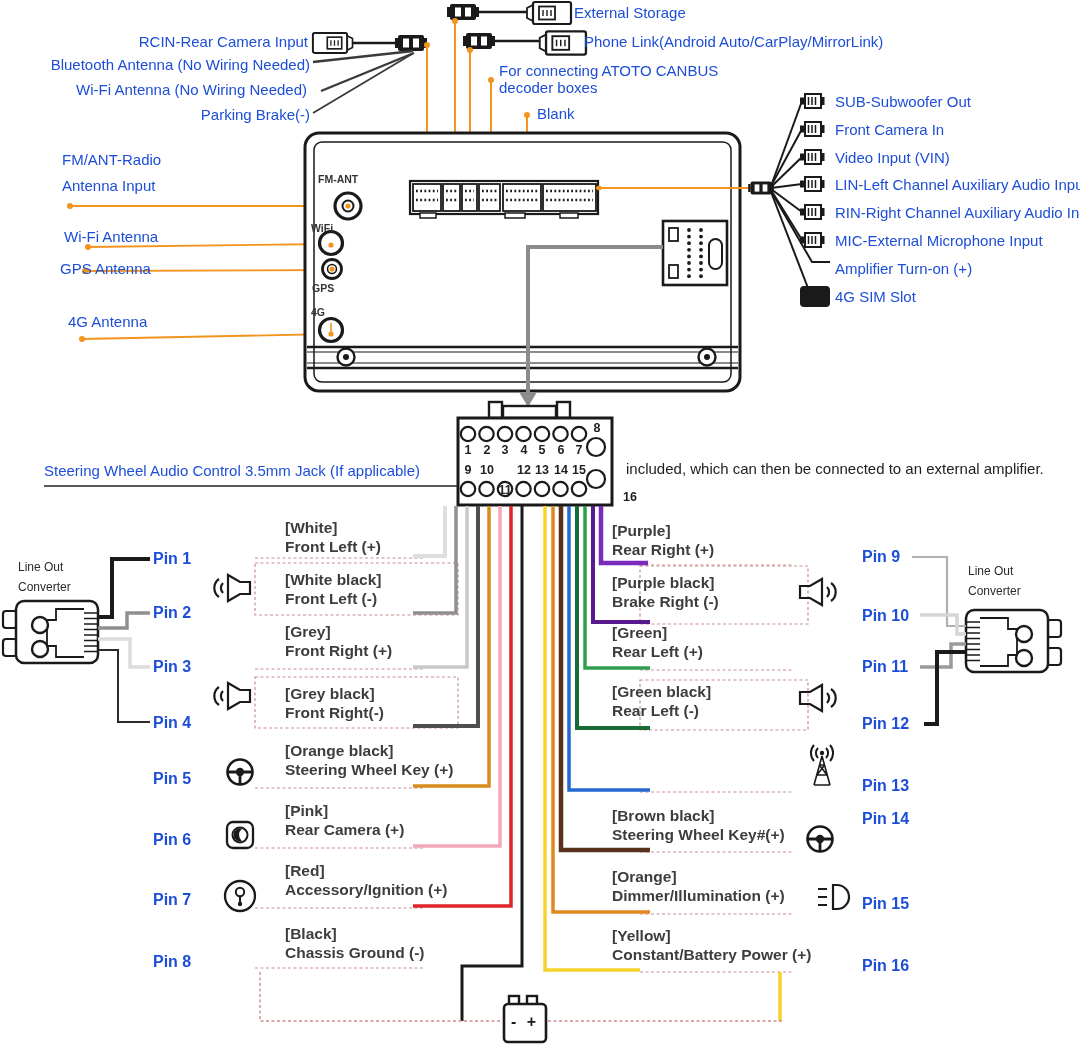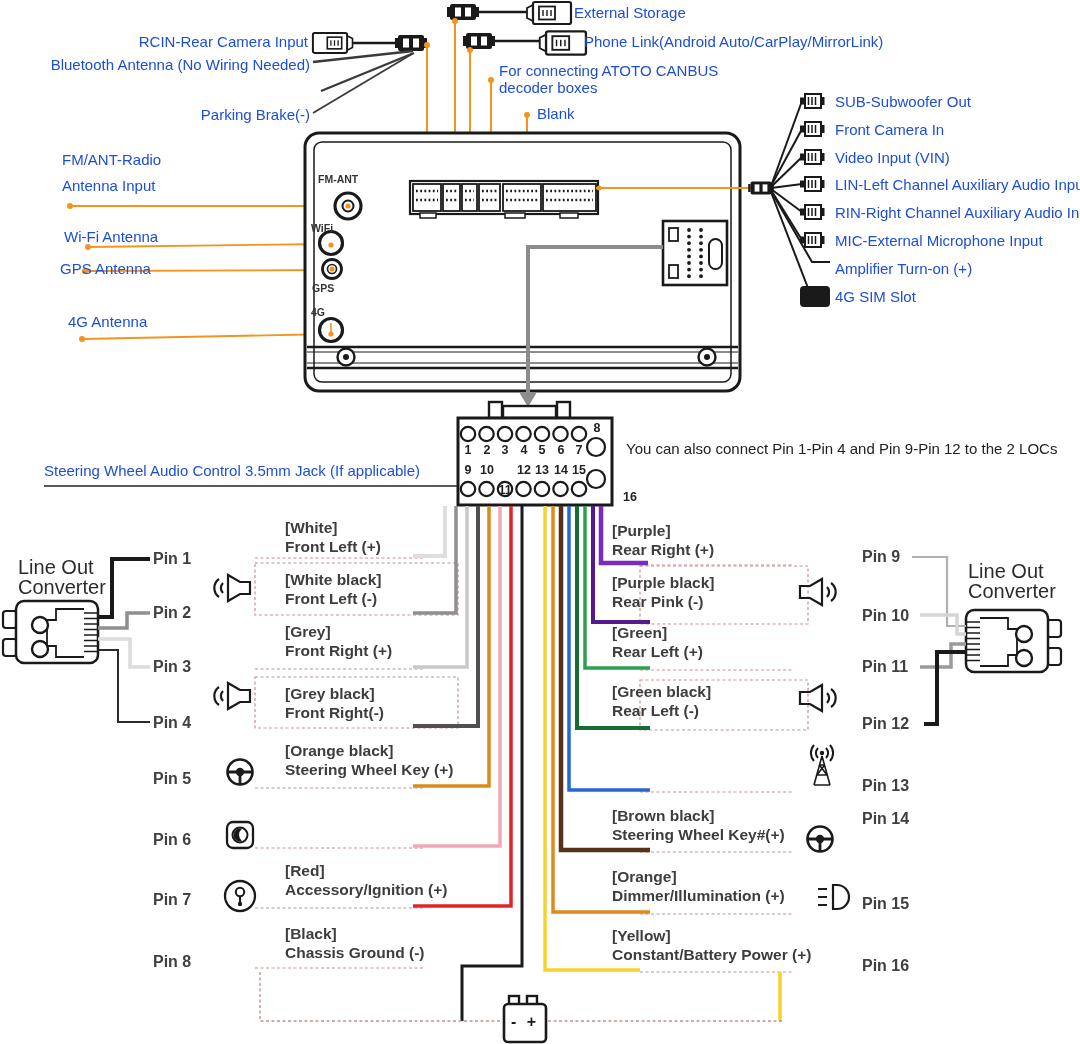--- a/index.html
+++ b/index.html
@@ -3,25 +3,25 @@
 <meta charset="utf-8">
 <style>
   html,body{margin:0;padding:0;background:#fff;}
   #stage{position:relative;width:1080px;height:1044px;background:#ffffff;overflow:hidden;
          font-family:"Liberation Sans","DejaVu Sans",sans-serif;}
   #wires{position:absolute;left:0;top:0;z-index:1;}
   .abs{position:absolute;z-index:2;white-space:nowrap;}
   .lbl{font-size:15px;color:#1d4ed8;line-height:18px;}
   .r{text-align:right;}
   .wire-lbl{font-size:15.5px;font-weight:bold;color:#3d3d3d;line-height:19px;}
-  .pin-lbl{font-size:16px;font-weight:bold;color:#404040;}
+  .pin-lbl{font-size:16px;font-weight:bold;color:#1d4ed8;}
   .port-lbl{font-size:10.5px;font-weight:bold;color:#333;}
   .num{font-size:12.5px;font-weight:bold;color:#222;text-align:center;}
   .note{font-size:15px;color:#222;}
-  .loc-lbl{font-size:20px;color:#2b2b2b;line-height:20px;}
+  .loc-lbl{font-size:12px;color:#2b2b2b;line-height:20px;}
   .bat{font-size:16px;font-weight:bold;color:#1a1a1a;text-align:center;letter-spacing:3px;}
 </style>
 </head>
 <body>
 
 <div id="stage">
 
 <svg id="wires" width="1080" height="1044" viewBox="0 0 1080 1044">
   <defs>
     <g id="spk">
@@ -354,20 +354,21 @@
   <use href="#spk" transform="translate(812,698) scale(-1,1)"></use>
   <use href="#ant" transform="translate(822,768)"></use>
   <use href="#steer" transform="translate(820,839)"></use>
   <use href="#dlight" transform="translate(838,897)"></use>
 </svg>
 
 <div class="abs lbl" style="left:574px;top:4px">External Storage</div>
 <div class="abs lbl" style="left:584px;top:33px">Phone Link(Android Auto/CarPlay/MirrorLink)</div>
 <div class="abs lbl r" style="left:60px;top:33px;width:248px">RCIN-Rear Camera Input</div>
 <div class="abs lbl r" style="left:30px;top:56px;width:280px">Bluetooth Antenna (No Wiring Needed)</div>
+<div class="abs lbl r" style="left:45px;top:81px;width:262px">Wi-Fi Antenna (No Wiring Needed)</div>
 <div class="abs lbl r" style="left:105px;top:106px;width:205px">Parking Brake(-)</div>
 <div class="abs lbl" style="left:499px;top:62px">For connecting ATOTO CANBUS</div>
 <div class="abs lbl" style="left:499px;top:79px">decoder boxes</div>
 <div class="abs lbl" style="left:537px;top:105px">Blank</div>
 
 <div class="abs lbl" style="left:62px;top:151px">FM/ANT-Radio</div>
 <div class="abs lbl" style="left:62px;top:177px">Antenna Input</div>
 <div class="abs lbl" style="left:64px;top:228px">Wi-Fi Antenna</div>
 <div class="abs lbl" style="left:60px;top:260px">GPS Antenna</div>
 <div class="abs lbl" style="left:68px;top:313px">4G Antenna</div>
@@ -380,21 +381,21 @@
 <div class="abs lbl" style="left:835px;top:93px">SUB-Subwoofer Out</div>
 <div class="abs lbl" style="left:835px;top:121px">Front Camera In</div>
 <div class="abs lbl" style="left:835px;top:149px">Video Input (VIN)</div>
 <div class="abs lbl" style="left:835px;top:176px">LIN-Left Channel Auxiliary Audio Input</div>
 <div class="abs lbl" style="left:835px;top:204px">RIN-Right Channel Auxiliary Audio Input</div>
 <div class="abs lbl" style="left:835px;top:232px">MIC-External Microphone Input</div>
 <div class="abs lbl" style="left:835px;top:260px">Amplifier Turn-on (+)</div>
 <div class="abs lbl" style="left:835px;top:288px">4G SIM Slot</div>
 
 <div class="abs lbl" style="left:44px;top:462px">Steering Wheel Audio Control 3.5mm Jack (If applicable)</div>
-<div class="abs note" style="left:626px;top:440px">You can also connect Pin 1-Pin 4 and Pin 9-Pin 12 to the 2 LOCs</div>
+<div class="abs note" style="left:626px;top:460px">included, which can then be connected to an external amplifier.</div>
 <div class="abs num" style="left:459px;top:443px;width:18px">1</div>
 <div class="abs num" style="left:478px;top:443px;width:18px">2</div>
 <div class="abs num" style="left:496px;top:443px;width:18px">3</div>
 <div class="abs num" style="left:515px;top:443px;width:18px">4</div>
 <div class="abs num" style="left:533px;top:443px;width:18px">5</div>
 <div class="abs num" style="left:552px;top:443px;width:18px">6</div>
 <div class="abs num" style="left:570px;top:443px;width:18px">7</div>
 <div class="abs num" style="left:590px;top:421px;width:14px">8</div>
 <div class="abs num" style="left:459px;top:463px;width:18px">9</div>
 <div class="abs num" style="left:478px;top:463px;width:18px">10</div>
@@ -441,36 +442,40 @@
   <div>Front Right (+)</div>
 </div>
 <div class="abs wire-lbl" style="left:285px;top:684px">
   <div>[Grey black]</div>
   <div>Front Right(-)</div>
 </div>
 <div class="abs wire-lbl" style="left:285px;top:741px">
   <div>[Orange black]</div>
   <div>Steering Wheel Key (+)</div>
 </div>
+<div class="abs wire-lbl" style="left:285px;top:801px">
+  <div>[Pink]</div>
+  <div>Rear Camera (+)</div>
+</div>
 <div class="abs wire-lbl" style="left:285px;top:861px">
   <div>[Red]</div>
   <div>Accessory/Ignition (+)</div>
 </div>
 <div class="abs wire-lbl" style="left:285px;top:924px">
   <div>[Black]</div>
   <div>Chassis Ground (-)</div>
 </div>
 
 <div class="abs wire-lbl" style="left:612px;top:521px">
   <div>[Purple]</div>
   <div>Rear Right (+)</div>
 </div>
 <div class="abs wire-lbl" style="left:612px;top:573px">
   <div>[Purple black]</div>
-  <div>Rear Pink (-)</div>
+  <div>Brake Right (-)</div>
 </div>
 <div class="abs wire-lbl" style="left:612px;top:623px">
   <div>[Green]</div>
   <div>Rear Left (+)</div>
 </div>
 <div class="abs wire-lbl" style="left:612px;top:682px">
   <div>[Green black]</div>
   <div>Rear Left (-)</div>
 </div>
 <div class="abs wire-lbl" style="left:612px;top:867px">

